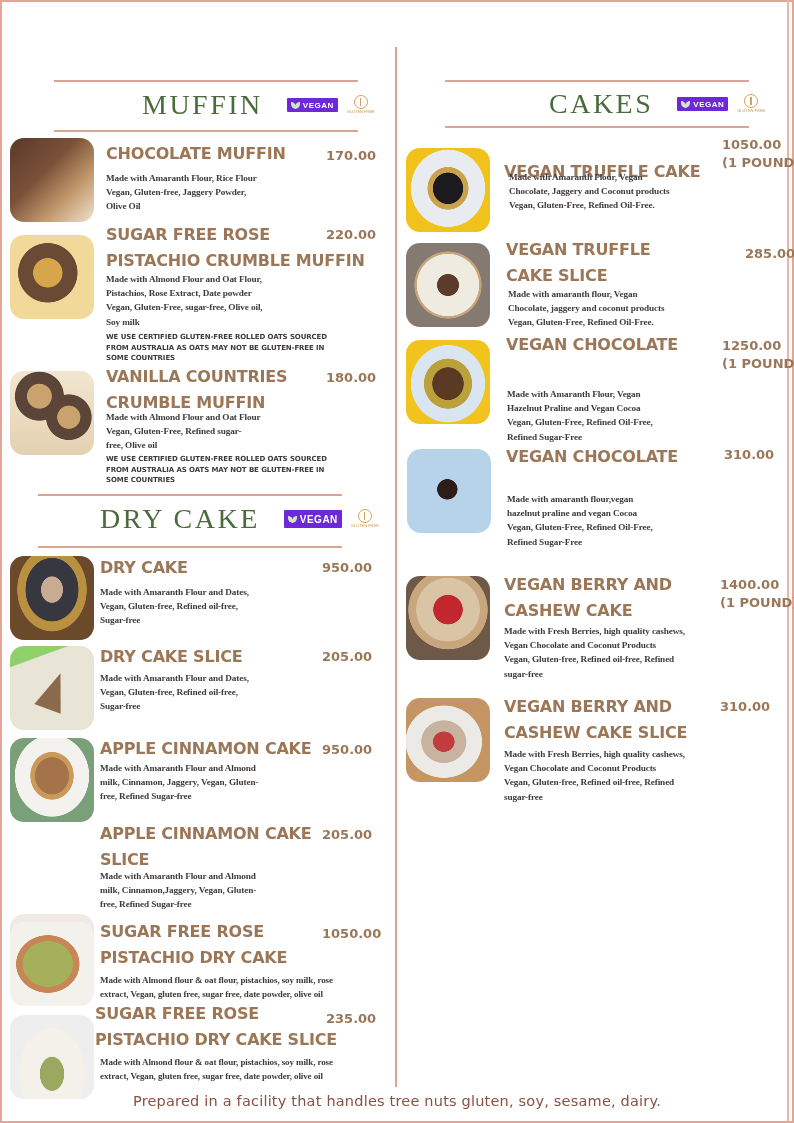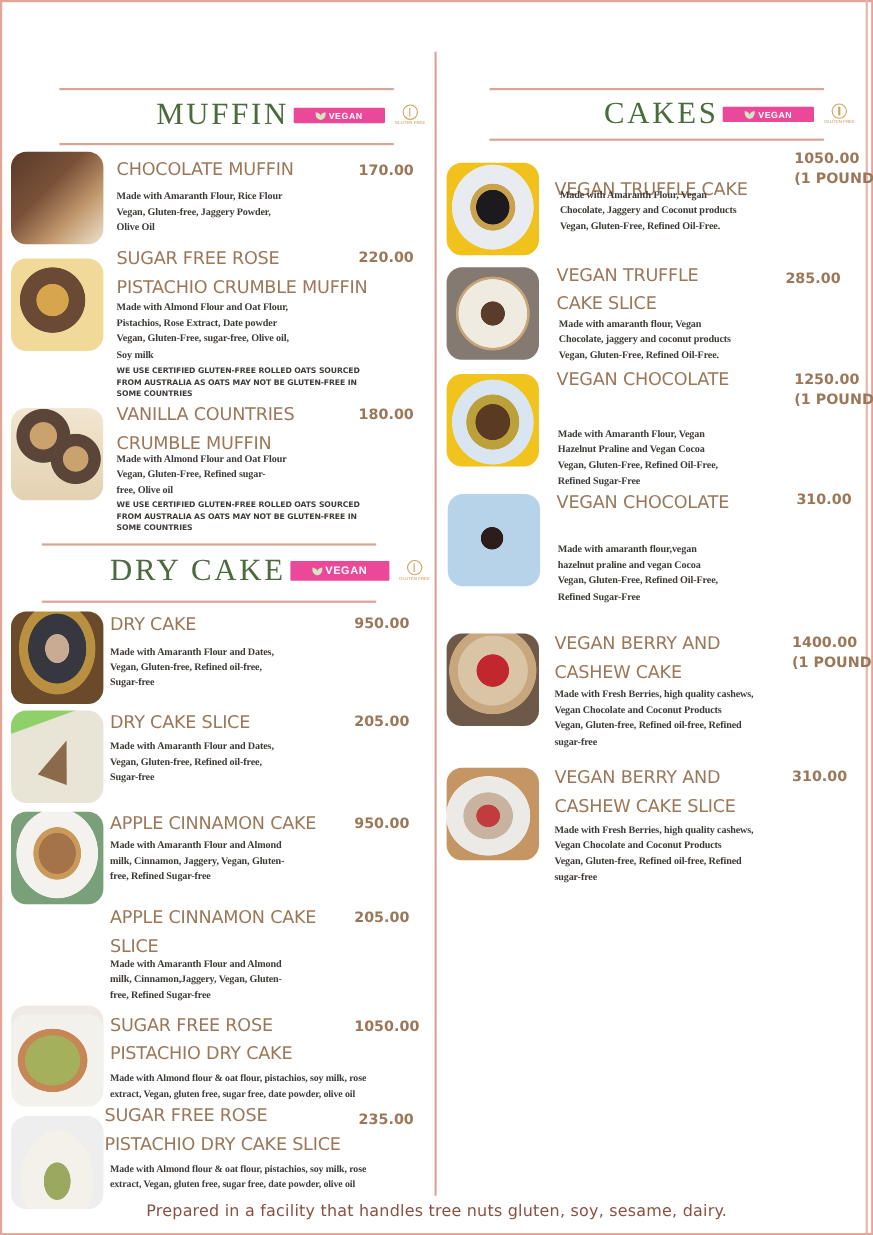--- a/index.html
+++ b/index.html
@@ -8,31 +8,31 @@
 
   .page-frame { position: absolute; left: 0; top: 0; width: 794px; height: 1123px; border: 2px solid #e3a595; border-bottom-width: 0; }
   .page-frame-right { position: absolute; right: 5px; top: 0; width: 2px; height: 1123px; background: #e7b7aa; }
   .page-bottom { position: absolute; left: 0; bottom: 0; width: 794px; height: 2px; background: #e3a595; }
   .col-divider { position: absolute; left: 395px; top: 47px; width: 2px; height: 1040px; background: #d9a59a; }
 
   .rule { position: absolute; height: 2px; background: #d8a596; }
 
   .section-title { position: absolute; display: flex; align-items: center; }
   .section-title .title-text { font-family: "Liberation Serif", "DejaVu Serif", serif; color: #4a6b3b; font-size: 28px; letter-spacing: 2.5px; line-height: 1; }
-  .vegan-badge { margin-left: 4px; height: 14px; background: #ec4899; color: #fff; display: flex; align-items: center; padding: 0 20px; font-size: 8px; font-weight: bold; letter-spacing: 0.5px; border-radius: 1px; }
+  .vegan-badge { margin-left: 24px; height: 14px; background: #6d28d9; color: #fff; display: flex; align-items: center; padding: 0 4px; font-size: 8px; font-weight: bold; letter-spacing: 0.5px; border-radius: 1px; }
   .vegan-badge .leaf { display: inline-block; width: 9px; height: 8px; margin-right: 3px; position: relative; }
   .vegan-badge .leaf::before, .vegan-badge .leaf::after { content: ""; position: absolute; bottom: 0; width: 5px; height: 7px; background: #cfe8c2; border-radius: 0 5px 0 5px; }
   .vegan-badge .leaf::before { left: 0; }
   .vegan-badge .leaf::after { left: 4px; transform: scaleX(-1); }
   .gf-badge { margin-left: 9px; display: flex; flex-direction: column; align-items: center; }
   .gf-badge .gf-circle { width: 14px; height: 14px; border: 1.5px solid #d2a25b; border-radius: 50%; position: relative; }
   .gf-badge .gf-circle::after { content: ""; position: absolute; left: 5px; top: 2px; width: 1.5px; height: 8px; background: #d2a25b; }
   .gf-badge .gf-text { font-size: 4px; color: #c69855; line-height: 1.1; margin-top: 1px; text-align: center; }
   .thumb { position: absolute; width: 84px; height: 84px; border-radius: 14px; overflow: hidden; }
-  .item-name { position: absolute; font-family: "DejaVu Sans", sans-serif; font-weight: normal; color: #9b7758; font-size: 16px; line-height: 26px; letter-spacing: -0.2px; white-space: nowrap; }
+  .item-name { position: absolute; font-family: "DejaVu Sans", sans-serif; font-weight: bold; color: #9b7758; font-size: 16px; line-height: 26px; letter-spacing: -0.2px; white-space: nowrap; }
   .item-price { position: absolute; font-family: "DejaVu Sans", sans-serif; font-weight: bold; color: #9b7758; font-size: 13px; line-height: 18px; white-space: nowrap; }
   .item-desc { position: absolute; font-family: Liberation Serif, serif; font-weight: bold; color: #3e3a38; font-size: 9.2px; line-height: 14.2px; letter-spacing: -0.1px; white-space: nowrap; }
   .item-note { position: absolute; font-family: "DejaVu Sans", sans-serif; font-weight: bold; color: #3e3a38; font-size: 7px; line-height: 10.5px; letter-spacing: -0.1px; white-space: nowrap; }
 
   .footer-note { position: absolute; left: 0; width: 794px; top: 1093px; text-align: center; font-family: "DejaVu Sans", sans-serif; font-size: 14.5px; color: #8a5143; letter-spacing: 0.2px; }
 
   
   .t-choc-muffin { background: linear-gradient(135deg,#5a3a2a 0%,#7a5138 40%,#c39a6f 70%,#efe2cf 100%); }
   .t-rose-muffin { background: radial-gradient(circle at 45% 45%,#d6a54c 0 22%,#6a4a34 23% 45%,#f1d99a 46% 100%); }
   .t-vanilla-muffin { background: radial-gradient(circle at 35% 30%,#c9a26e 0 15%,#5b4538 16% 30%,transparent 31%), radial-gradient(circle at 70% 55%,#c9a26e 0 15%,#5b4538 16% 30%,transparent 31%), linear-gradient(180deg,#f2e6d0,#e4d1b2); }
@@ -216,21 +216,21 @@
   <div>Made with Amaranth Flour, Vegan</div>
   <div>Chocolate, Jaggery and Coconut products</div>
   <div>Vegan, Gluten-Free, Refined Oil-Free.</div>
 </div>
 
 <div class="thumb t-truffle-slice" style="left:406px; top:243px;"></div>
 <div class="item-name" style="left:506px; top:237px;">
   <div>VEGAN TRUFFLE</div>
   <div>CAKE SLICE</div>
 </div>
-<div class="item-price" style="left:714px; top:245px;">285.00</div>
+<div class="item-price" style="left:745px; top:245px;">285.00</div>
 <div class="item-desc" style="left:508px; top:287px;">
   <div>Made with amaranth flour, Vegan</div>
   <div>Chocolate, jaggery and coconut products</div>
   <div>Vegan, Gluten-Free, Refined Oil-Free.</div>
 </div>
 
 <div class="thumb t-hazelnut" style="left:406px; top:340px;"></div>
 <div class="item-name" style="left:506px; top:332px;">
   <div>VEGAN CHOCOLATE</div>
 </div>

